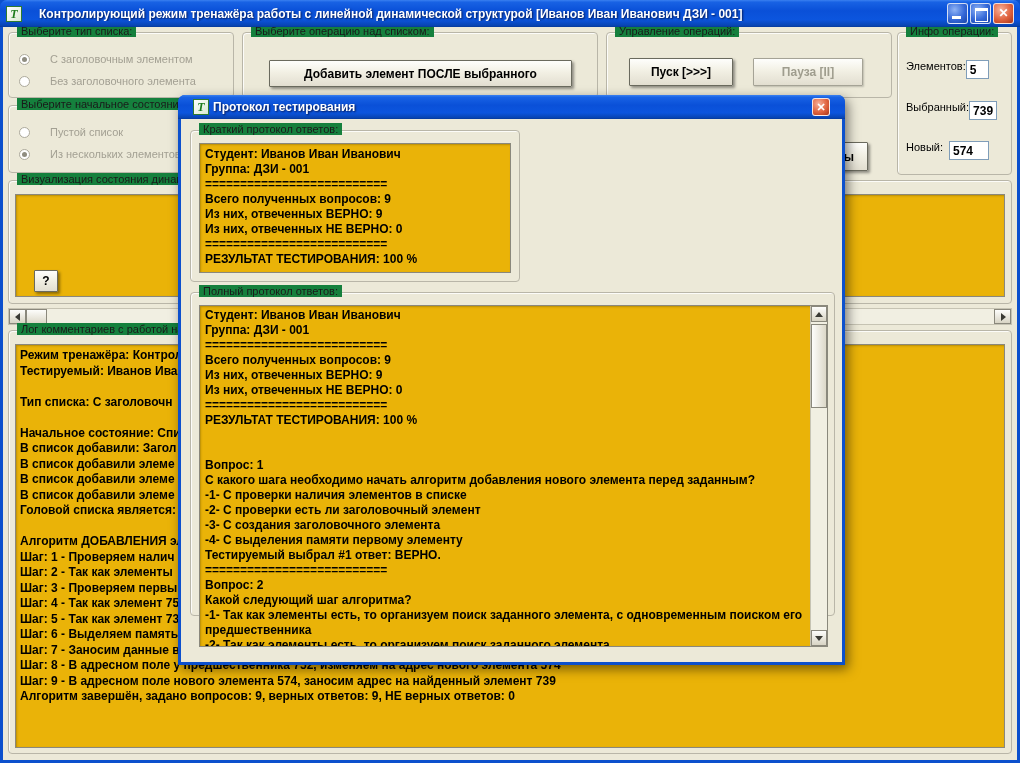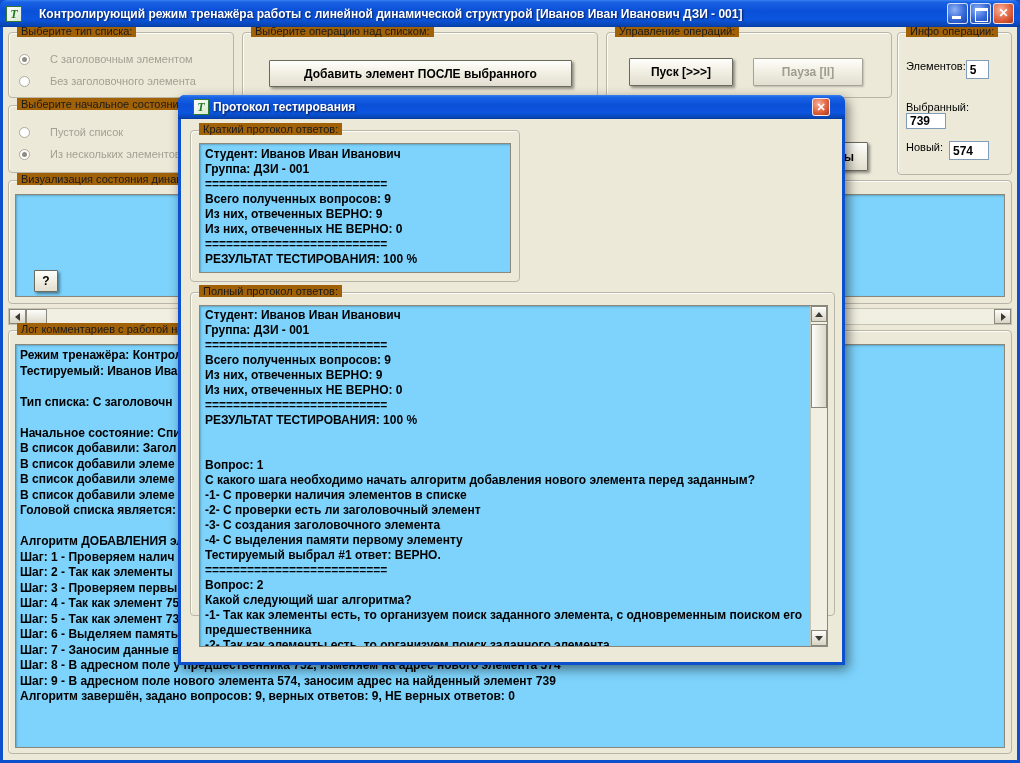--- a/index.html
+++ b/index.html
@@ -22,47 +22,47 @@
 
   .app-icon { width:16px; height:16px; background:linear-gradient(135deg,#ffffff,#d9ead2); border:1px solid #2f7a2f;
     position:relative; flex:none; }
   .app-icon::after { content:'T'; position:absolute; inset:0; font:italic bold 12px "Liberation Serif",serif;
     color:#1d7c1d; text-align:center; line-height:14px; }
 
   .client { position:absolute; left:3px; top:27px; width:1014px; height:733px; background:#ece9d8; z-index:1; }
 
   
   .groupbox { position:absolute; border:1px solid #b9b6a8; border-radius:4px; box-shadow:inset 1px 1px 0 rgba(255,255,255,.85); }
-  .gb-label { position:absolute; top:-8px; left:8px; background:#a16207; padding:0 4px; font-size:11px; color:#1a1a1a; white-space:nowrap; }
+  .gb-label { position:absolute; top:-8px; left:8px; background:#15803d; padding:0 4px; font-size:11px; color:#1a1a1a; white-space:nowrap; }
 
   .radio-row { position:absolute; left:10px; display:flex; align-items:center; gap:20px; cursor:default; }
   .radio { width:11px; height:11px; border-radius:50%; background:#fff; border:1px solid #adaa9c; position:relative; flex:none; }
   .radio.checked::after { content:''; position:absolute; left:2px; top:2px; width:5px; height:5px; border-radius:50%; background:#8f8d80; }
   .radio-label { font-size:11px; color:#a3a093; white-space:nowrap; }
   .rr1 { top:20px; } .rr2 { top:42px; }
 
   .btn { position:absolute; display:flex; align-items:center; justify-content:center;
     background:linear-gradient(180deg,#fefefc 0%,#f2f0e4 45%,#e2ded0 100%);
     border:1px solid #6a6a5e; box-shadow:2px 2px 3px rgba(0,0,0,.4);
     font-size:12px; font-weight:bold; color:#000; border-radius:1px; cursor:pointer; white-space:nowrap; }
   .btn.disabled { color:#9f9d8e; border-color:#a5a396; box-shadow:1px 1px 2px rgba(0,0,0,.2); cursor:default; }
 
-  .sunken { position:absolute; background:#7dd3fc; border:1px solid #8a887c; box-shadow:inset 1px 1px 2px rgba(0,0,0,.22); }
+  .sunken { position:absolute; background:#eab308; border:1px solid #8a887c; box-shadow:inset 1px 1px 2px rgba(0,0,0,.22); }
   .tl { font-size:12px; font-weight:bold; line-height:15.5px; color:#000; white-space:pre; }
 
   
   .g-list-type { left:5px; top:5px; width:226px; height:66px; }
   .g-operation { left:239px; top:5px; width:356px; height:66px; }
   .btn-add { left:26px; top:27px; width:303px; height:27px; }
   .g-control { left:603px; top:5px; width:286px; height:66px; }
   .btn-start { left:22px; top:25px; width:104px; height:28px; }
   .btn-pause { left:146px; top:25px; width:110px; height:28px; }
   .g-info { left:894px; top:5px; width:115px; height:143px; }
   .info-row { position:absolute; left:8px; right:22px; height:20px; display:flex; justify-content:space-between; }
-  .ir1{ top:27px; } .ir2{ top:68px;flex-direction:column; } .ir3{ top:108px; }
+  .ir1{ top:27px; } .ir2{ top:68px; } .ir3{ top:108px; }
   .info-label { font-size:11px; color:#000; }
   .edit { width:40px; height:19px; background:#fff; border:1px solid #7f9db9; font-size:12px; font-weight:bold; color:#000;
     display:flex; align-items:center; padding:0 3px; }
   .g-initial { left:5px; top:78px; width:226px; height:68px; }
 
   .g-vis { left:5px; top:153px; width:1004px; height:124px; }
   .vis-area { left:6px; top:13px; width:990px; height:103px; }
   .btn-help { left:25px; top:89px; width:24px; height:22px; }
 
   

